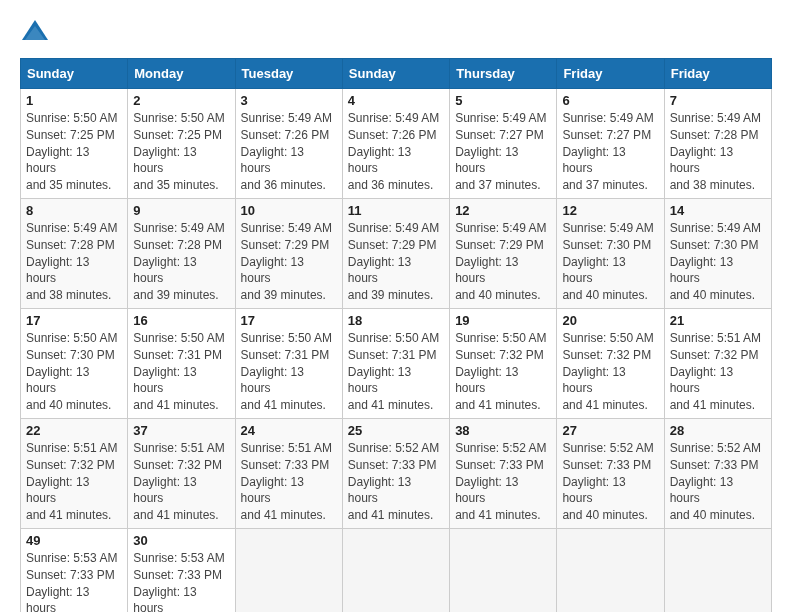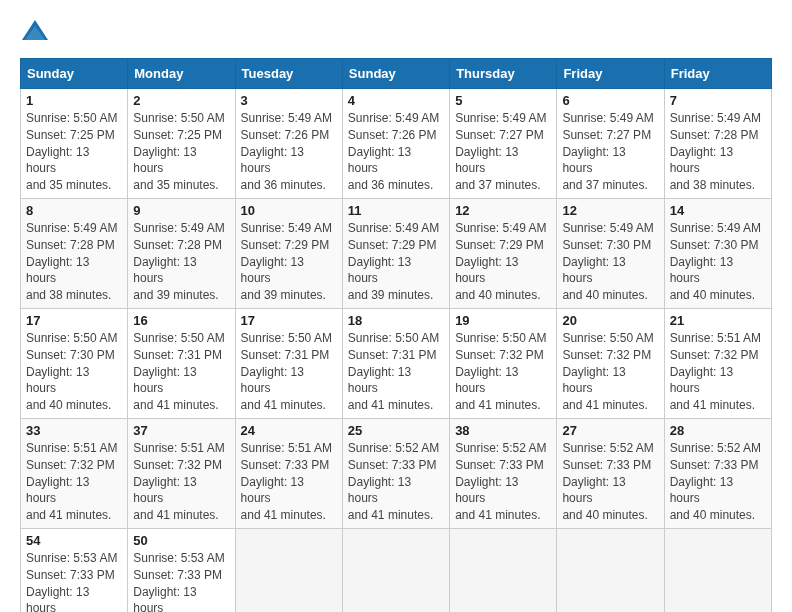--- a/index.html
+++ b/index.html
@@ -287,21 +287,21 @@
           <td>
             <span class="day-num">21</span>
             <div class="day-info" style="white-space: pre-line;">Sunrise: 5:51 AM
 Sunset: 7:32 PM
 Daylight: 13 hours
 and 41 minutes.</div>
           </td>
         </tr>
         <tr>
           <td>
-            <span class="day-num">33</span>
+            <span class="day-num">22</span>
             <div class="day-info" style="white-space: pre-line;">Sunrise: 5:51 AM
 Sunset: 7:32 PM
 Daylight: 13 hours
 and 41 minutes.</div>
           </td>
           <td>
             <span class="day-num">37</span>
             <div class="day-info" style="white-space: pre-line;">Sunrise: 5:51 AM
 Sunset: 7:32 PM
 Daylight: 13 hours
@@ -338,28 +338,28 @@
           <td>
             <span class="day-num">28</span>
             <div class="day-info" style="white-space: pre-line;">Sunrise: 5:52 AM
 Sunset: 7:33 PM
 Daylight: 13 hours
 and 40 minutes.</div>
           </td>
         </tr>
         <tr>
           <td>
-            <span class="day-num">54</span>
+            <span class="day-num">49</span>
             <div class="day-info" style="white-space: pre-line;">Sunrise: 5:53 AM
 Sunset: 7:33 PM
 Daylight: 13 hours
 and 40 minutes.</div>
           </td>
           <td>
-            <span class="day-num">50</span>
+            <span class="day-num">30</span>
             <div class="day-info" style="white-space: pre-line;">Sunrise: 5:53 AM
 Sunset: 7:33 PM
 Daylight: 13 hours
 and 40 minutes.</div>
           </td>
           <td class="empty"></td>
           <td class="empty"></td>
           <td class="empty"></td>
           <td class="empty"></td>
           <td class="empty"></td>

